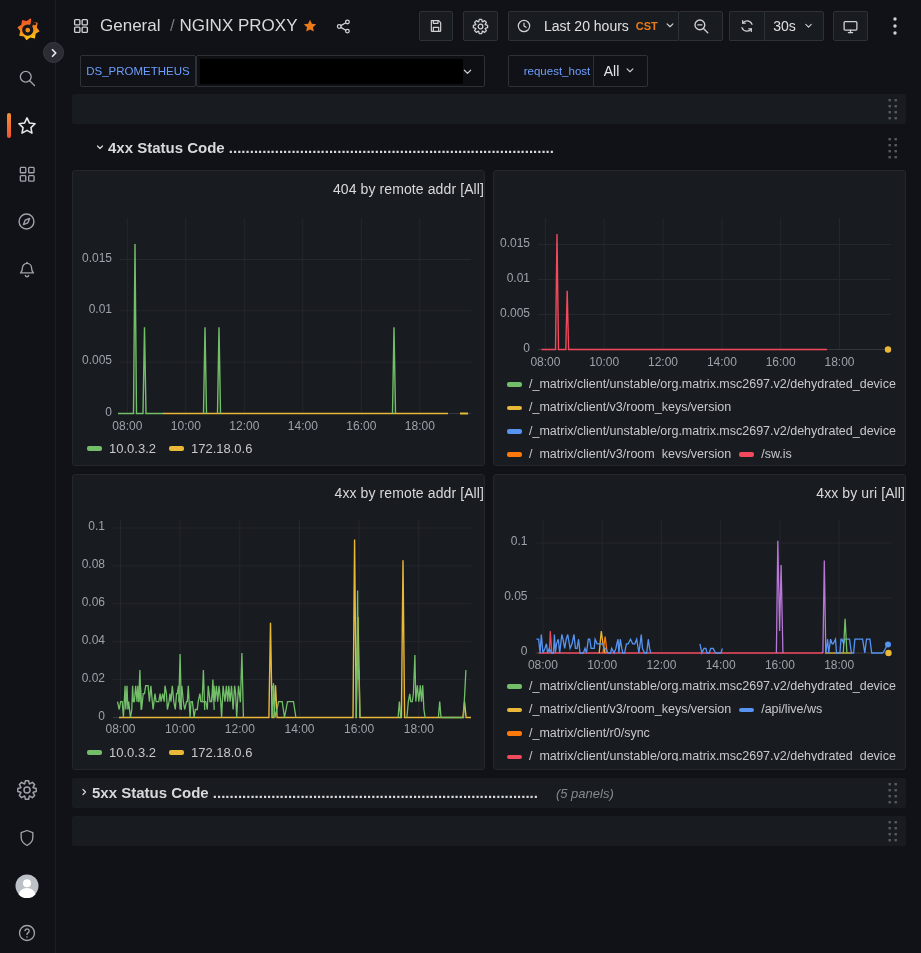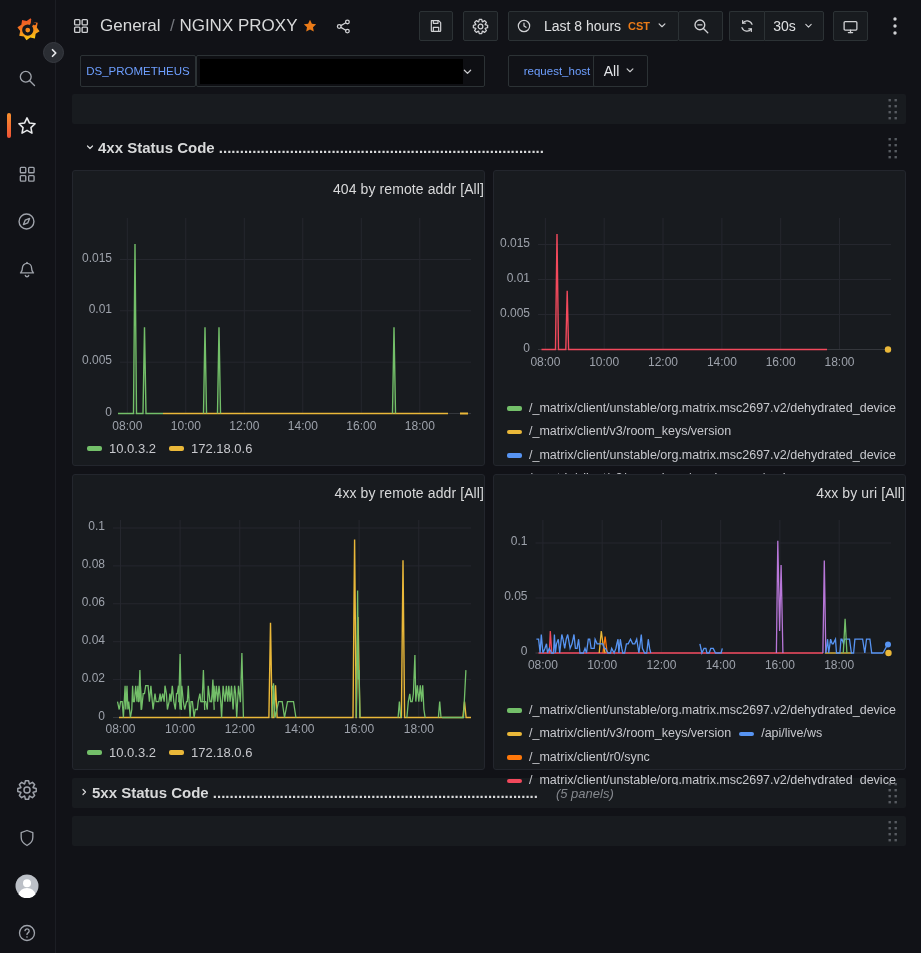--- a/index.html
+++ b/index.html
@@ -6,21 +6,21 @@
 .panel { position:absolute; width:413px; height:296px; background:#181b1f; border:1px solid #23262d; border-radius:3px; }
 .ptitle { position:absolute; width:100%; text-align:right; top:10px; font-size:14px; font-weight:500; color:#d8d9da; letter-spacing:0.1px;}
 .rowbar { position:absolute; left:72px; width:834px; height:30px; background:#181b1f; border-radius:2px; }
 .rowtitle { position:absolute; left:6px; top:0; height:30px; line-height:30px; font-size:15px; font-weight:700; color:#d8d9da; white-space:nowrap; }
 .rowchev { display:inline-block; width:14px; }
 .npanels { font-size:13px; font-style:italic; font-weight:400; color:#85888e; margin-left:18px; }
 .handle { position:absolute; right:3px; top:4px; width:16px; height:22px; }
 .toolbtn { position:absolute; top:11px; height:30px; white-space:nowrap; background:#181b1f; border:1px solid #2c3235; border-radius:2px; display:flex; align-items:center; justify-content:center; color:#d0d1d4; }
 .subbtn { position:absolute; top:55px; height:32px; border:1px solid #2c3235; border-radius:2px; display:flex; align-items:center; background:#111217; }
 .legend { position:absolute; font-size:13px; color:#c7c8cd; }
-.lg { font-size:12.5px;margin-top:24px; }
+.lg { font-size:12.5px; }
 </style></head>
 <body>
 
 <div class="abs" style="left:0;top:0;width:56px;height:953px;background:#111217;border-right:1px solid #1c1e24"></div>
 <div class="abs" style="left:16px;top:16px"><svg width="25" height="26" viewBox="0 0 100 104">
 <defs>
         <linearGradient id="gl" x1="0.2" y1="0" x2="0.45" y2="1">
 <stop offset="0" stop-color="#ed4b28"></stop>
           <stop offset="0.45" stop-color="#f47820"></stop>
           <stop offset="1" stop-color="#fbcb13"></stop>
@@ -105,21 +105,21 @@
     <svg width="17" height="17" viewBox="0 0 24 24">
       <circle cx="12" cy="12" r="3.3" fill="none" stroke="#d0d1d4" stroke-width="1.8" stroke-linecap="round" stroke-linejoin="round"></circle>
       <path d="M9.46,5.26L10.27,1.95L13.73,1.95L14.54,5.26L14.97,5.44L17.89,3.67L20.33,6.11L18.56,9.03L18.74,9.46L22.05,10.27L22.05,13.73L18.74,14.54L18.56,14.97L20.33,17.89L17.89,20.33L14.97,18.56L14.54,18.74L13.73,22.05L10.27,22.05L9.46,18.74L9.03,18.56L6.11,20.33L3.67,17.89L5.44,14.97L5.26,14.54L1.95,13.73L1.95,10.27L5.26,9.46L5.44,9.03L3.67,6.11L6.11,3.67L9.03,5.44Z" fill="none" stroke="#d0d1d4" stroke-width="1.8" stroke-linecap="round" stroke-linejoin="round"></path>
     </svg>
   </div>
 <div class="toolbtn" style="left:508px;width:171px;justify-content:flex-start;padding-left:7px">
     <svg width="16" height="16" viewBox="0 0 24 24">
       <circle cx="12" cy="12" r="8.5" fill="none" stroke="#d0d1d4" stroke-width="1.8" stroke-linecap="round" stroke-linejoin="round"></circle>
       <path d="M12 7.5V12l3 2" fill="none" stroke="#d0d1d4" stroke-width="1.8" stroke-linecap="round" stroke-linejoin="round"></path>
     </svg>
-  <span style="font-size:14px;color:#dfe0e2;margin-left:12px">Last 8 hours</span>
+  <span style="font-size:14px;color:#dfe0e2;margin-left:12px">Last 20 hours</span>
   <span style="font-size:11px;font-weight:700;color:#eb7b18;margin-left:7px">CST</span>
   <span style="margin-left:5px;margin-top:2px"><svg width="14" height="14" viewBox="0 0 24 24">
         <path d="M7 10l5 5 5-5" fill="none" stroke="#d0d1d4" stroke-width="2" stroke-linecap="round" stroke-linejoin="round"></path>
       </svg></span>
   </div>
 <div class="toolbtn" style="left:678px;width:45px">
     <svg width="18" height="18" viewBox="0 0 24 24">
       <circle cx="10.5" cy="10.5" r="6.5" fill="none" stroke="#d0d1d4" stroke-width="1.8" stroke-linecap="round" stroke-linejoin="round"></circle>
       <line x1="15.3" y1="15.3" x2="21" y2="21" fill="none" stroke="#d0d1d4" stroke-width="1.8" stroke-linecap="round" stroke-linejoin="round"></line>
       <line x1="7.8" y1="10.5" x2="13.2" y2="10.5" fill="none" stroke="#d0d1d4" stroke-width="1.8" stroke-linecap="round" stroke-linejoin="round"></line>
@@ -178,21 +178,21 @@
         <rect x="1.5" y="7" width="2.4" height="2.4" fill="#575b61"></rect>
         <rect x="7.5" y="7" width="2.4" height="2.4" fill="#575b61"></rect>
         <rect x="1.5" y="13" width="2.4" height="2.4" fill="#575b61"></rect>
         <rect x="7.5" y="13" width="2.4" height="2.4" fill="#575b61"></rect>
         <rect x="1.5" y="19" width="2.4" height="2.4" fill="#575b61"></rect>
         <rect x="7.5" y="19" width="2.4" height="2.4" fill="#575b61"></rect>
       </svg></div>
   </div>
 
 <div class="abs" style="left:72px;top:133px;height:30px">
-    <div class="rowtitle" style="left:12px"><span class="rowchev"><svg width="12" height="12" viewBox="0 0 24 24">
+    <div class="rowtitle" style="left:22px"><span class="rowchev"><svg width="12" height="12" viewBox="0 0 24 24">
           <path d="M7 10l5 5 5-5" fill="none" stroke="#d8d9da" stroke-width="2.4" stroke-linecap="round" stroke-linejoin="round"></path>
         </svg></span>4xx Status Code ..............................................................................</div>
 <div class="handle" style="right:-831px"><svg width="12" height="22" viewBox="0 0 12 22">
         <rect x="1.5" y="1" width="2.4" height="2.4" fill="#575b61"></rect>
         <rect x="7.5" y="1" width="2.4" height="2.4" fill="#575b61"></rect>
         <rect x="1.5" y="7" width="2.4" height="2.4" fill="#575b61"></rect>
         <rect x="7.5" y="7" width="2.4" height="2.4" fill="#575b61"></rect>
         <rect x="1.5" y="13" width="2.4" height="2.4" fill="#575b61"></rect>
         <rect x="7.5" y="13" width="2.4" height="2.4" fill="#575b61"></rect>
         <rect x="1.5" y="19" width="2.4" height="2.4" fill="#575b61"></rect>

